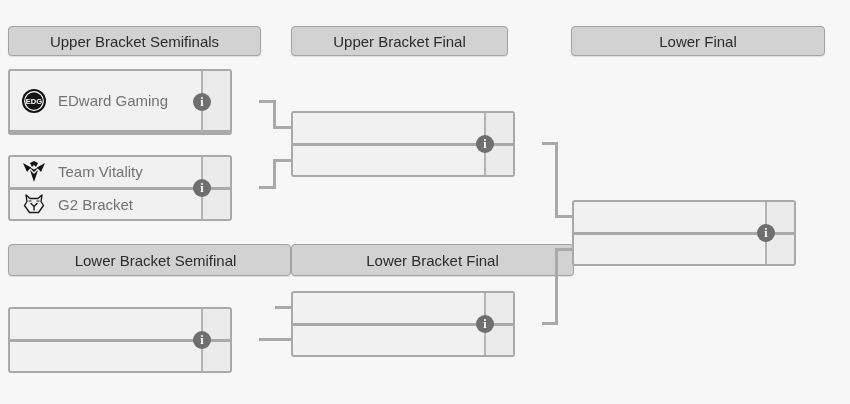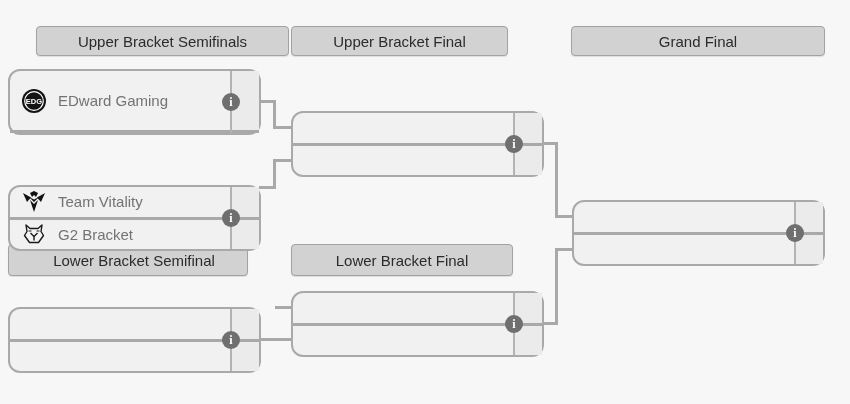--- a/index.html
+++ b/index.html
@@ -7,22 +7,22 @@
   .stage { position:relative; width:850px; height:404px; background:#f7f7f8; overflow:hidden; }
 
   .bheader {
     position:absolute; box-sizing:border-box;
     background:#d2d2d2; border:1px solid #a2a2a2; border-radius:4px;
     display:flex; align-items:center; justify-content:center;
     font-size:15px; color:#2b2b2b; box-shadow:0 1px 1px rgba(0,0,0,.10);
   }
 
   .match {
-    position:absolute; box-sizing:border-box; width:253px; height:66px;
-    background:#f1f1f1; border:2px solid #a9a9a9; border-radius:12px;
+    position:absolute; box-sizing:border-box; width:224px; height:66px;
+    background:#f1f1f1; border:2px solid #a9a9a9; border-radius:3px;
   }
   .rows { display:flex; flex-direction:column; height:100%; position:relative; z-index:1; }
   .row  { flex:1; display:flex; align-items:center; }
   .sep  { height:3px; background:#a9a9a9; }
   .rightcell { position:absolute; top:0; bottom:0; right:0; width:27px; background:#ebebeb; z-index:0; }
   .scoreline { position:absolute; top:0; bottom:0; right:27px; width:2px; background:#b3b3b3; z-index:2; }
   .info {
     position:absolute; right:19px; top:50%; width:18px; height:18px; margin-top:-9px;
     border-radius:50%; background:#6f6f6f; color:#ffffff; z-index:3;
     display:flex; align-items:center; justify-content:center;
@@ -32,33 +32,33 @@
   .tname { font-size:15px; color:#737373; white-space:nowrap; }
   .teamcell { display:flex; align-items:center; width:100%; cursor:pointer; }
 
   .conn { position:absolute; background:#a9a9a9; }
 </style>
 </head>
 <body>
 
 <div class="stage">
 
-  <div class="bheader" style="left:8px; top:26px; width:253px; height:30px;margin-left:28px;">
+  <div class="bheader" style="left:8px; top:26px; width:253px; height:30px;">
     <span>Upper Bracket Semifinals</span>
   </div>
   <div class="bheader" style="left:291px; top:26px; width:217px; height:30px;">
     <span>Upper Bracket Final</span>
   </div>
   <div class="bheader" style="left:571px; top:26px; width:254px; height:30px;">
-    <span>Grand Final</span>
+    <span>Lower Final</span>
   </div>
-  <div class="bheader" style="left:8px; top:244px; width:240px; height:32px;padding-left:12px;">
+  <div class="bheader" style="left:8px; top:244px; width:283px; height:32px;padding-left:12px;">
     <span>Lower Bracket Semifinal</span>
   </div>
-  <div class="bheader" style="left:291px; top:244px; width:222px; height:32px;">
+  <div class="bheader" style="left:291px; top:244px; width:283px; height:32px;">
     <span>Lower Bracket Final</span>
   </div>
 
   <div class="conn" style="left:259px; top:100px; width:17px; height:3px;"></div>
   <div class="conn" style="left:273px; top:100px; width:3px; height:29px;"></div>
   <div class="conn" style="left:273px; top:126px; width:19px; height:3px;"></div>
 
   <div class="conn" style="left:259px; top:186px; width:17px; height:3px;"></div>
   <div class="conn" style="left:273px; top:159px; width:3px; height:30px;"></div>
   <div class="conn" style="left:273px; top:159px; width:19px; height:3px;"></div>
@@ -88,21 +88,21 @@
           </span>
           <span class="tname">EDward Gaming</span>
         </div>
       </div>
       <div class="sep"></div>
     </div>
     <div class="scoreline"></div>
     <div class="info">i</div>
   </div>
 
-  <div class="match" style="left:8px; top:155px;margin-top:30px;">
+  <div class="match" style="left:8px; top:155px;">
     <div class="rightcell"></div>
     <div class="rows">
       <div class="row">
         <div class="teamcell">
           <span class="logoslot">
             <svg width="24" height="24" viewBox="0 0 24 24" fill="#111111">
               <polygon points="1,3 9,7.5 5,12"></polygon>
               <polygon points="23,3 15,7.5 19,12"></polygon>
               <polygon points="8,3 10,7 12,5 14,7 16,3 12,1"></polygon>
               <polygon points="7,7 12,12 17,7 12,9.5"></polygon>

